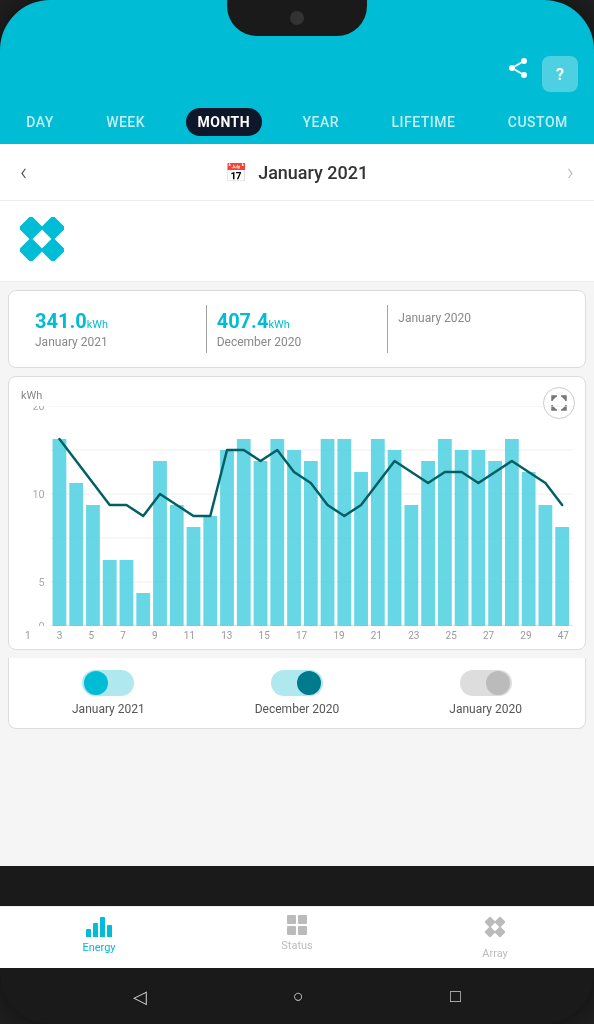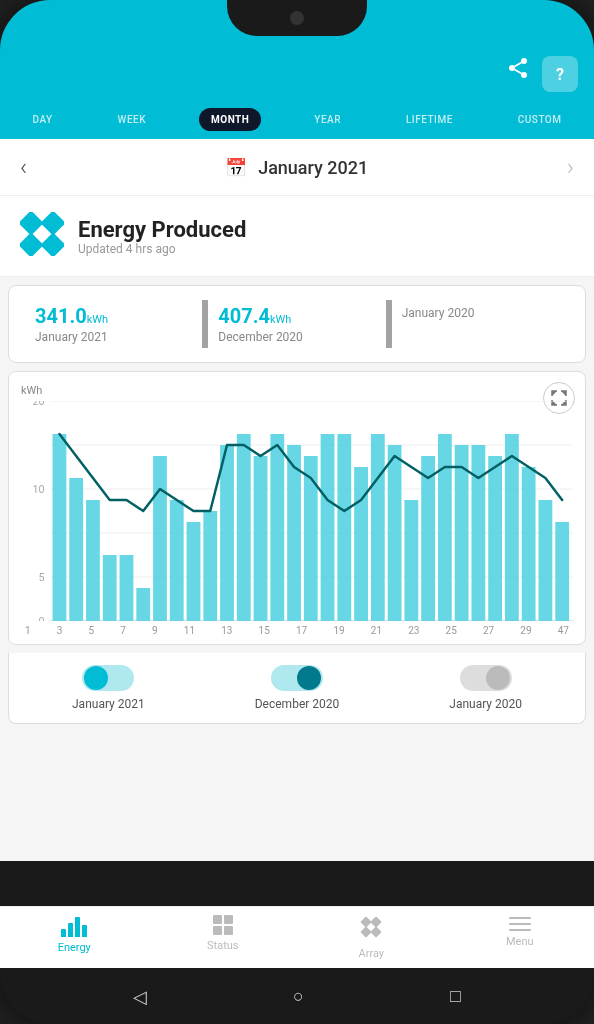--- a/index.html
+++ b/index.html
@@ -73,21 +73,21 @@
       font-size: 16px;
     }
     .tab-bar {
       background: #00bcd4;
       display: flex;
       justify-content: space-around;
       padding: 8px 0;
     }
     .tab-item {
       color: rgba(255,255,255,0.75);
-      font-size: 10px;
+      font-size: 14px;
       font-weight: 500;
       padding: 6px 12px;
       border-radius: 20px;
       cursor: pointer;
       letter-spacing: 0.5px;
     }
     .tab-item.active {
       background: #0f172a;
       color: white;
       font-weight: 700;
@@ -135,21 +135,21 @@
       background: white;
       display: flex;
       padding: 14px 16px;
       margin: 8px;
       border-radius: 8px;
       border: 1px solid #ddd;
     }
     .stat-item {
       flex: 1;
       padding: 4px 10px;
-      border-right: 6px solid #a3a3a3;
+      border-right: 1px solid #a3a3a3;
     }
     .stat-item:last-child { border-right: none; }
     .stat-value {
       font-size: 20px;
       font-weight: 700;
       color: #00bcd4;
     }
     .stat-unit {
       font-size: 11px;
       font-weight: 400;
@@ -358,24 +358,20 @@
     </div>
 
     <div class="energy-header">
       <div>
         <svg width="44" height="44" viewBox="0 0 44 44">
           <rect x="2" y="2" width="18" height="18" rx="3" fill="#00bcd4" transform="rotate(45 11 11)"></rect>
           <rect x="24" y="2" width="18" height="18" rx="3" fill="#00bcd4" transform="rotate(45 33 11)"></rect>
           <rect x="2" y="24" width="18" height="18" rx="3" fill="#00bcd4" transform="rotate(45 11 33)"></rect>
           <rect x="24" y="24" width="18" height="18" rx="3" fill="#00bcd4" transform="rotate(45 33 33)"></rect>
         </svg>
-      </div>
-      <div class="energy-title-group">
-        <h2>Energy Produced</h2>
-        <p>Updated 4 hrs ago</p>
       </div>
     </div>
 
     <div class="stats-row">
       <div class="stat-item">
         <div>
           <span class="stat-value">341.0</span><span class="stat-unit">kWh</span>
         </div>
         <div class="stat-period">January 2021</div>
       </div>
@@ -522,30 +518,20 @@
       <div style="color:#bbb;">
         <svg width="24" height="24" viewBox="0 0 24 24" fill="none" stroke="#bbb" stroke-width="1.5">
           <rect x="3" y="3" width="8" height="8" rx="1" transform="rotate(45 7 7)" fill="#bbb" stroke="none"></rect>
           <rect x="13" y="3" width="8" height="8" rx="1" transform="rotate(45 17 7)" fill="#bbb" stroke="none"></rect>
           <rect x="3" y="13" width="8" height="8" rx="1" transform="rotate(45 7 17)" fill="#bbb" stroke="none"></rect>
           <rect x="13" y="13" width="8" height="8" rx="1" transform="rotate(45 17 17)" fill="#bbb" stroke="none"></rect>
         </svg>
       </div>
       <span class="nav-label">Array</span>
     </div>
-    <div class="nav-item">
-      <div style="color:#bbb; padding-top:2px;">
-        <div class="menu-icon">
-            <div></div>
-            <div></div>
-            <div></div>
-          </div>
-      </div>
-      <span class="nav-label">Menu</span>
-    </div>
   </div>
 
   <div class="phone-bottom-bar">
     <span class="android-btn">◁</span>
     <span class="android-btn">○</span>
     <span class="android-btn">□</span>
   </div>
 </div>
 
 </body></html>

